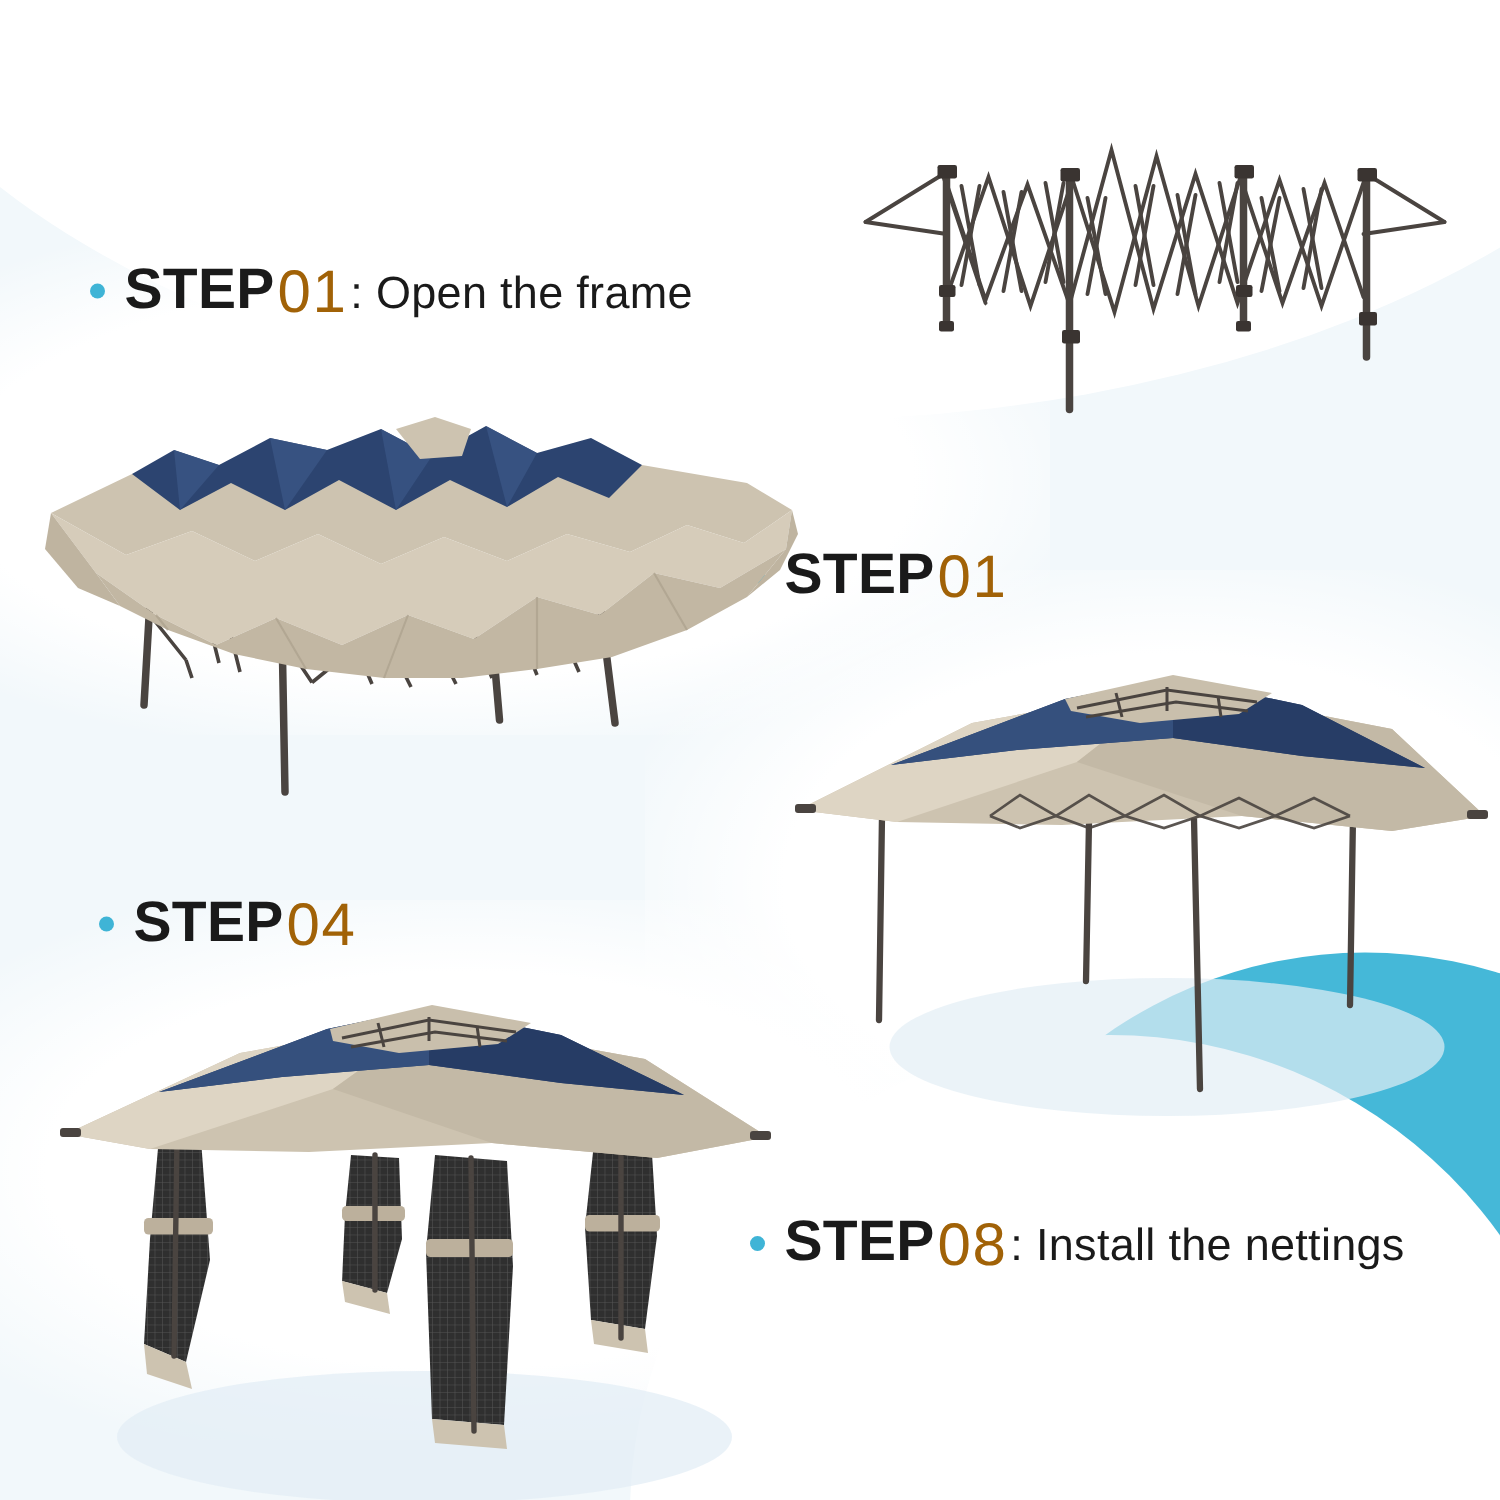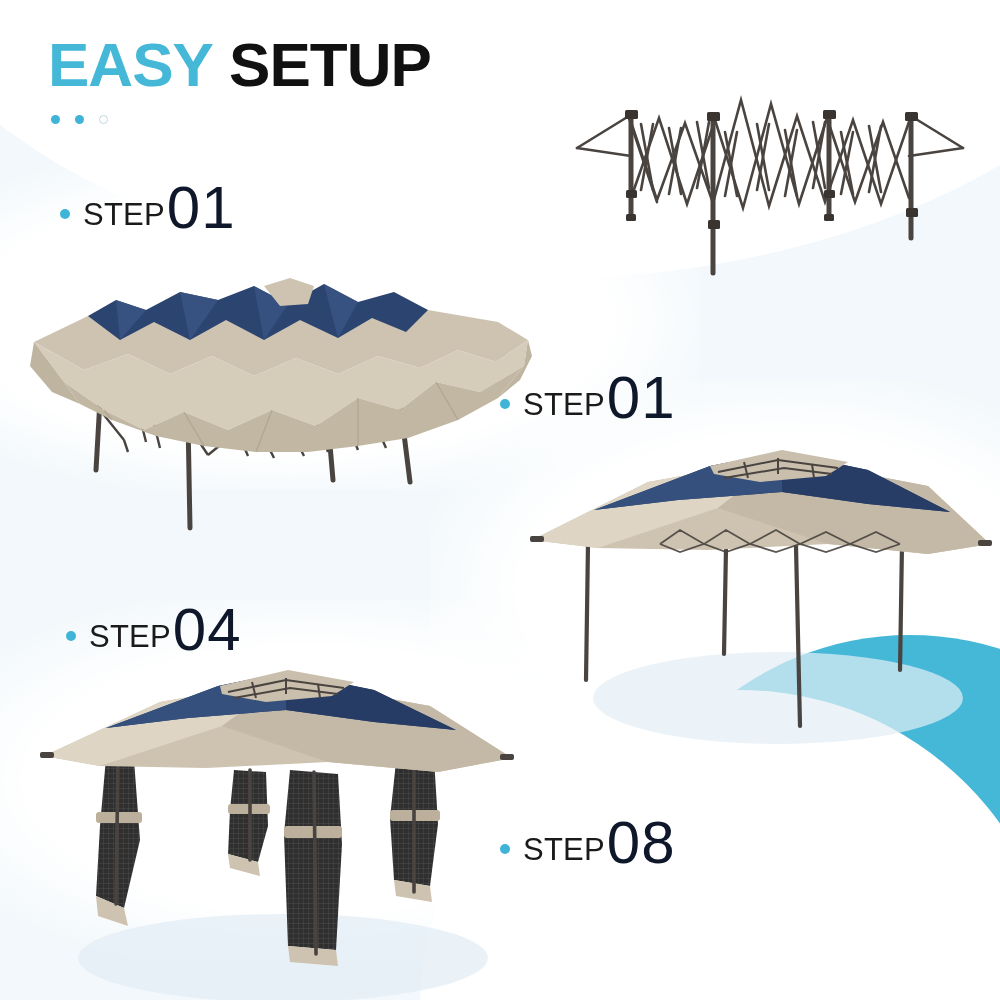--- a/index.html
+++ b/index.html
@@ -78,22 +78,22 @@
     white-space:nowrap;
     color:#1a1a1a;
   }
   .step .bullet {
     width:10px; height:10px; border-radius:50%;
     background:#3fb4d6;
     margin-right:13px;
     position:relative; top:-6px;
     flex:0 0 auto;
   }
-  .step .word  { font-size:31px; font-weight:400; letter-spacing:.2px; }
-  .step .num   { font-size:60px; font-weight:400; color:#0f172a; letter-spacing:1px; padding:0 2px; position:relative; top:3px; }
+  .step .word  { font-size:38px; font-weight:700; letter-spacing:.2px; }
+  .step .num   { font-size:40px; font-weight:400; color:#a16207; letter-spacing:1px; padding:0 2px; position:relative; top:3px; }
   .step .rest  { font-size:30px; font-weight:400; letter-spacing:.2px; }
 
   #step1 { left:60px;  top:170px; }
   #step2 { left:500px; top:360px; }
   #step3 { left:66px;  top:592px; }
   #step4 { left:500px; top:805px; }
 
   
   .art { position:absolute; }
   #art-frame  { left:545px; top:78px;  width:450px;  height:195px; }
@@ -111,53 +111,45 @@
   <div class="bg-layer">
     <div class="bg-glow-a"></div>
     <div class="bg-glow-b"></div>
     <div class="bg-glow-c"></div>
     <div class="bg-glow-d"></div>
     <div class="bg-white-top"></div>
     <div class="bg-corner-cyan"></div>
     <div class="bg-corner-mask"></div>
   </div>
 
-  <div id="header">
-    <div class="title">
-      <span class="accent">EASY</span><span>&nbsp;</span><span class="dark">SETUP</span>
-    </div>
-    <div class="dots">
-      <span class="dot"></span>
-      <span class="dot"></span>
-      <span class="dot hollow"></span>
-    </div>
-  </div>
 
   <div class="step" id="step1">
     <span class="bullet"></span>
     <span class="word">STEP</span>
     <span class="num">01</span>
+    <span class="rest">: Open the frame</span>
   </div>
 
   <div class="step" id="step2">
     <span class="bullet"></span>
     <span class="word">STEP</span>
     <span class="num">01</span>
   </div>
 
   <div class="step" id="step3">
     <span class="bullet"></span>
     <span class="word">STEP</span>
     <span class="num">04</span>
   </div>
 
   <div class="step" id="step4">
     <span class="bullet"></span>
     <span class="word">STEP</span>
     <span class="num">08</span>
+    <span class="rest"> : Install the nettings</span>
   </div>
 
   <div class="art" id="art-frame">
     <svg viewBox="0 0 450 195" preserveAspectRatio="none">
       <g stroke="#4a4440" stroke-width="2.6" stroke-linecap="round" fill="none">
 
         <path d="M32 70 L84 38"></path>
         <path d="M32 70 L86 78"></path>
 
         <path d="M418 70 L366 38"></path>

